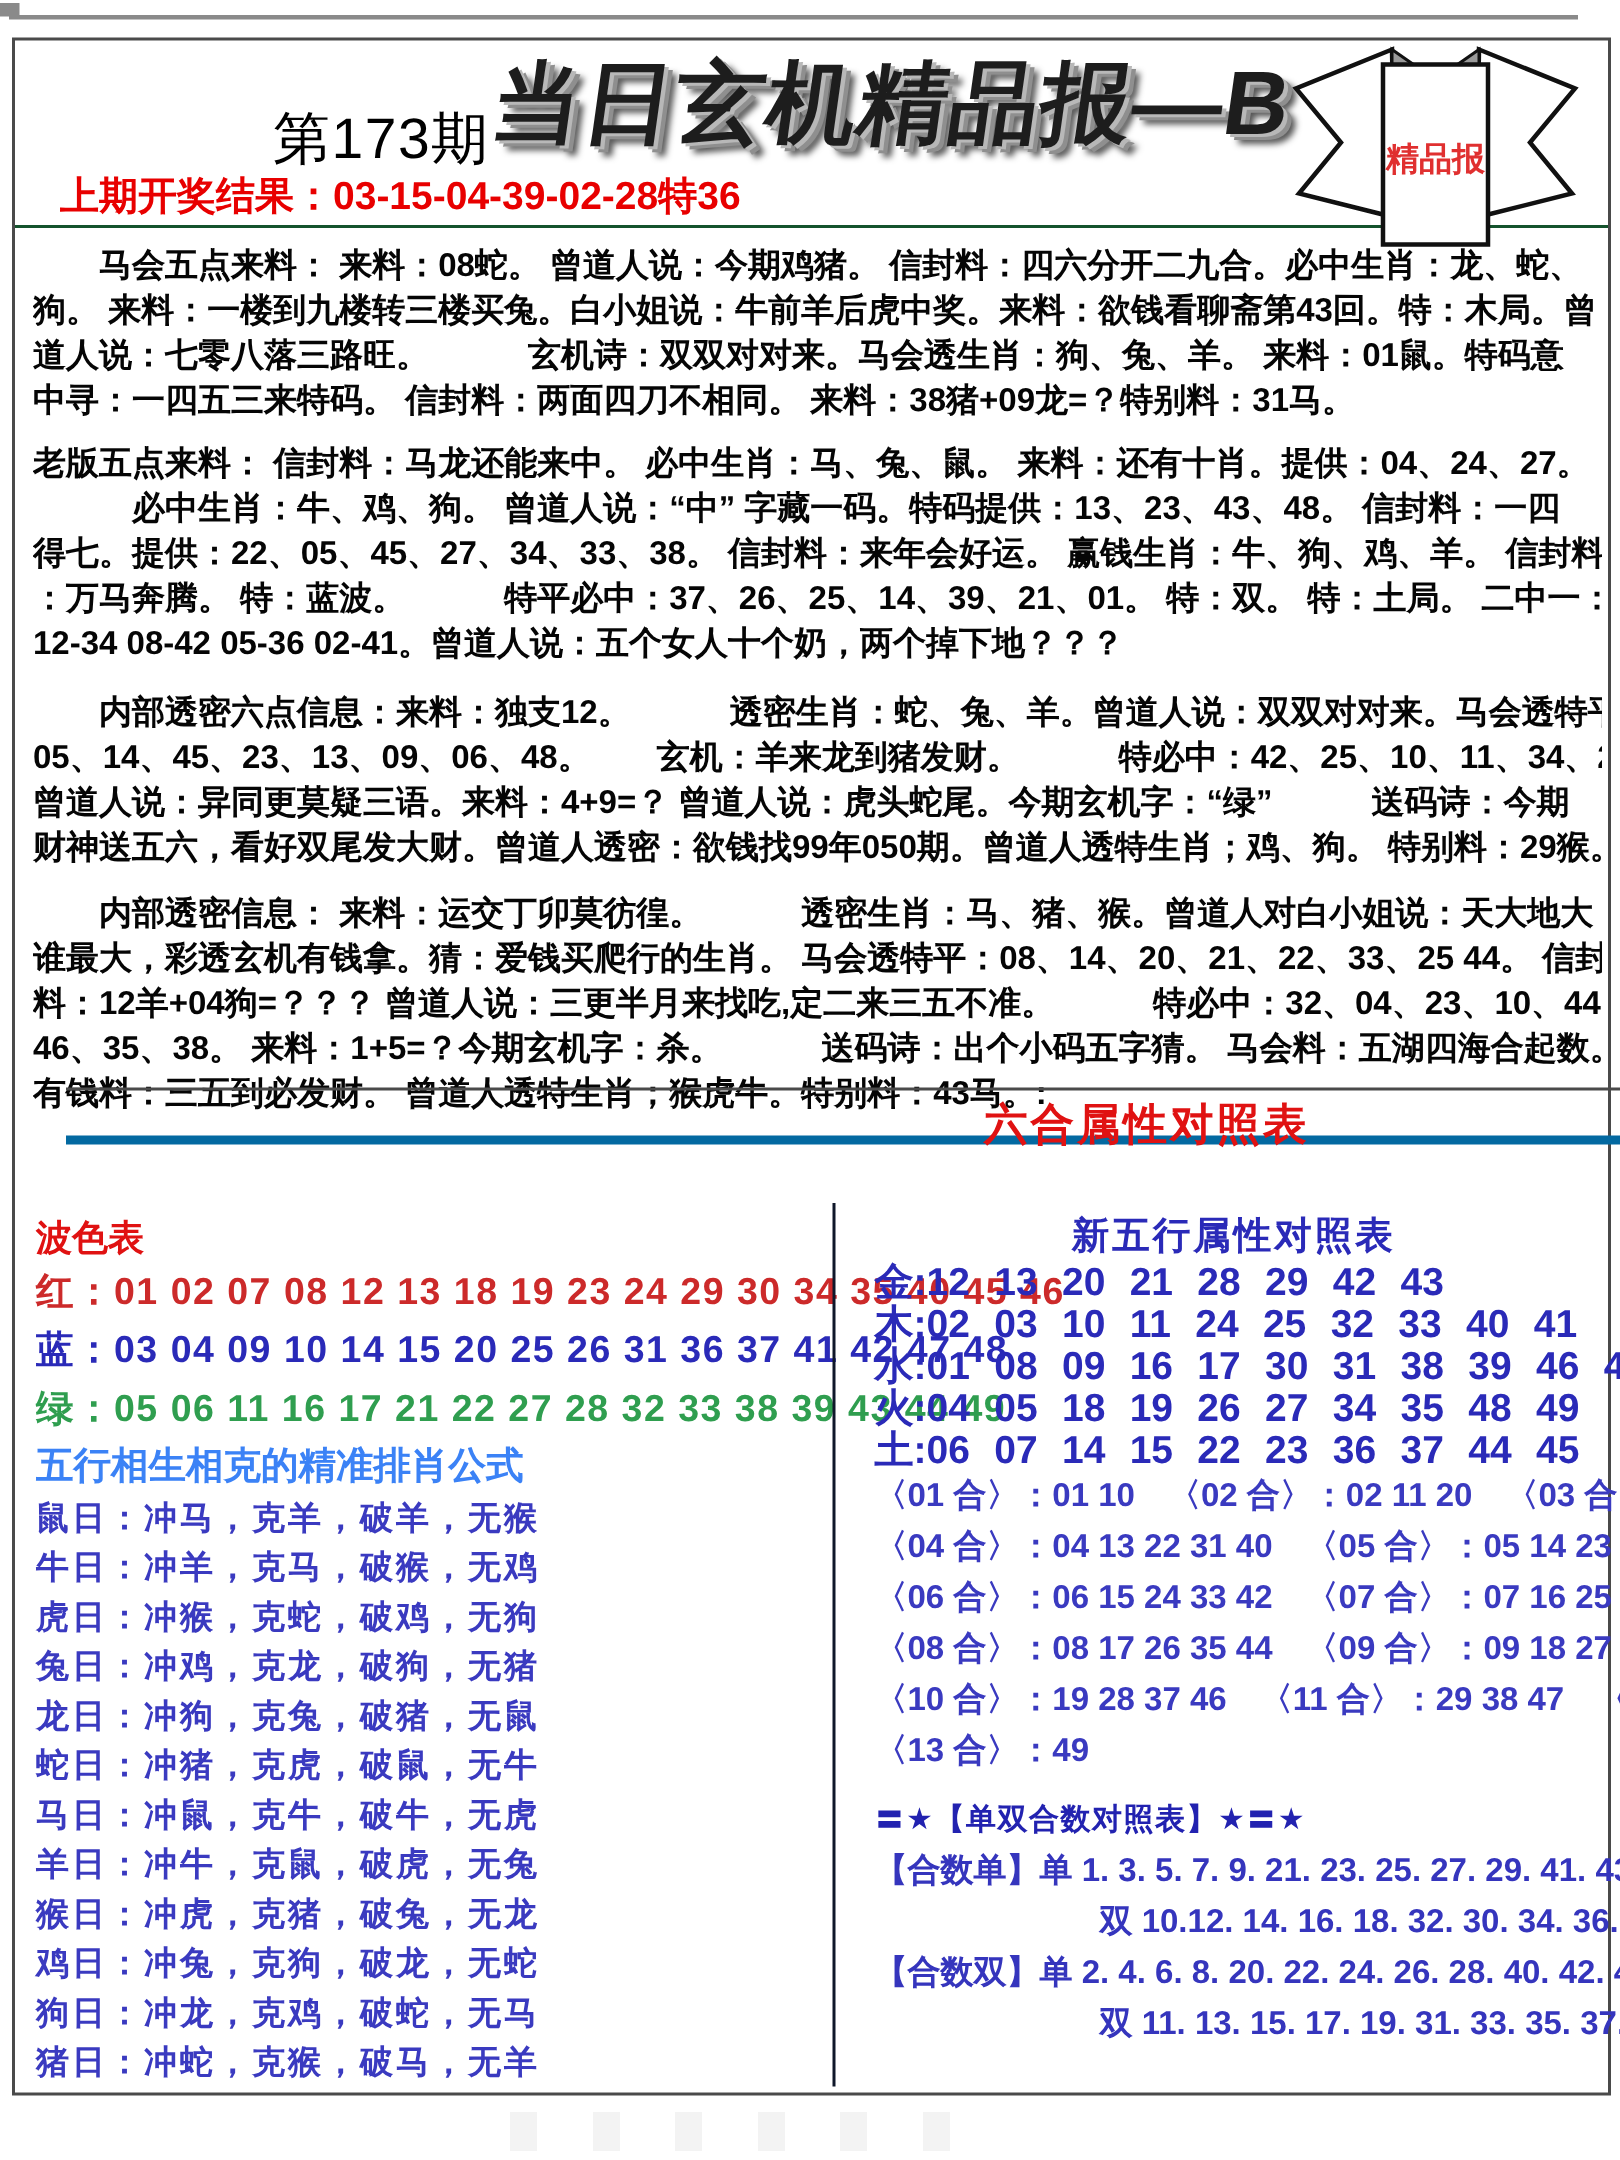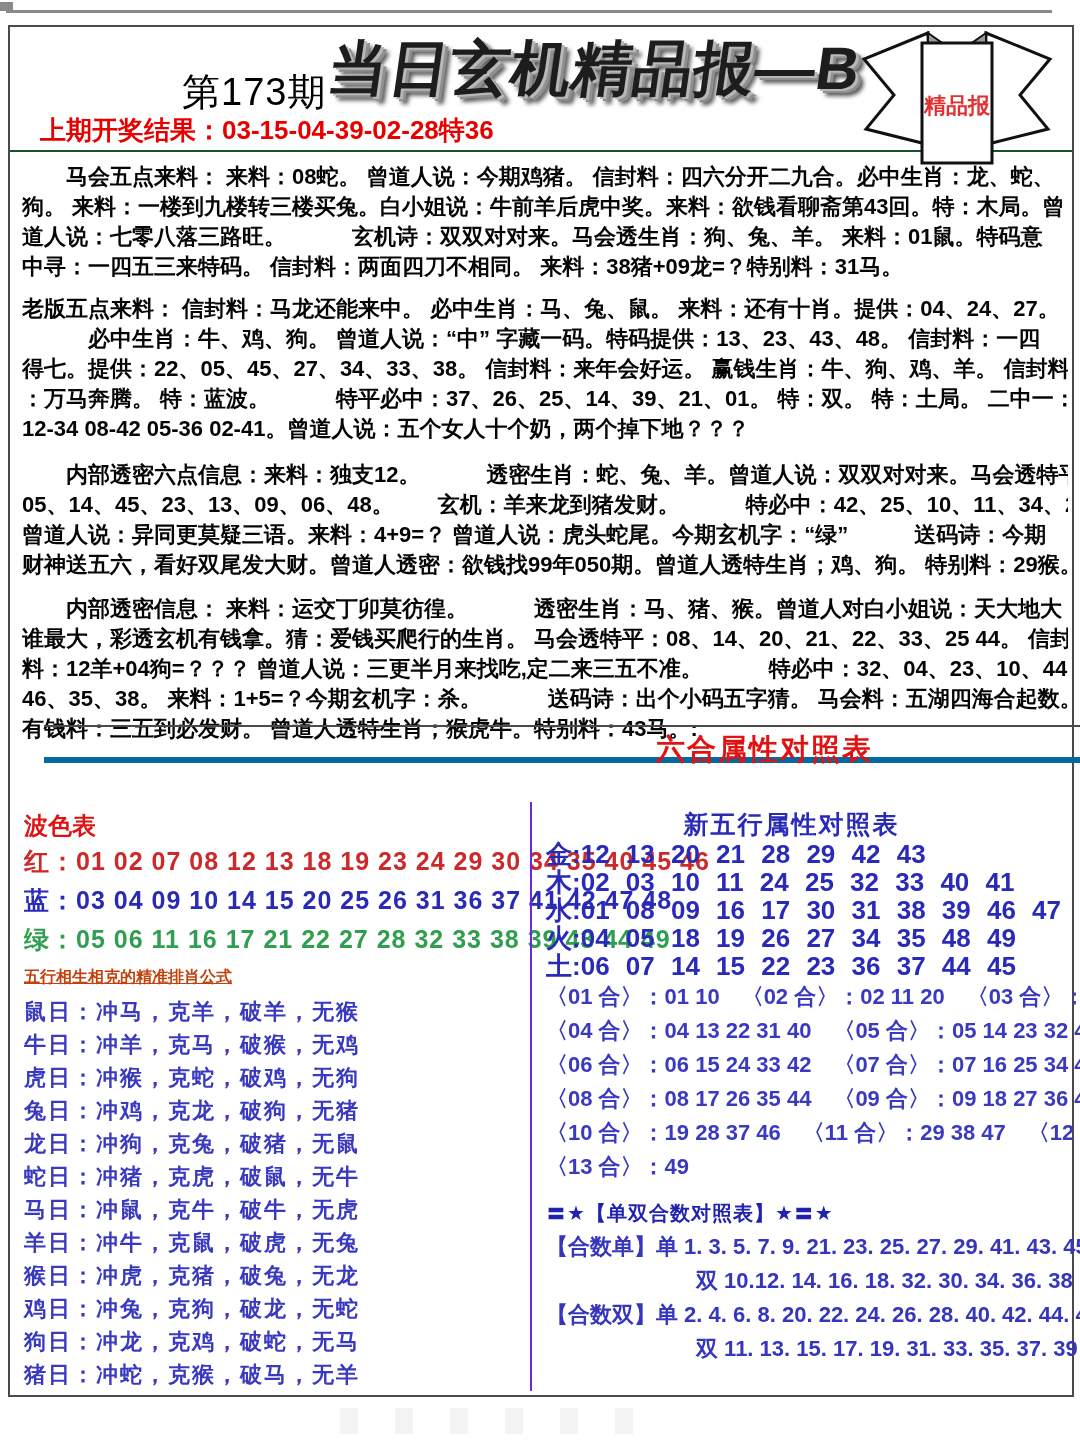--- a/index.html
+++ b/index.html
@@ -34,29 +34,29 @@
   .bline{height:30px;line-height:30px;white-space:nowrap;overflow:hidden;}
 
   
   .divider{position:absolute;left:0;top:698px;width:100%;height:38px;
            border-top:2px solid #4a4a4a;border-bottom:6px solid #0369a1;box-sizing:border-box;margin-left:34px;}
   .divider-title{position:absolute;left:612px;top:3px;font-size:29px;font-weight:bold;color:#e01212;letter-spacing:2px;white-space:nowrap;}
 
   
   .cols{position:absolute;left:0;top:775px;width:100%;height:589px;}
   .leftcol{position:absolute;left:0;top:0;width:658px;height:100%;box-sizing:border-box;padding:8px 10px 0 14px;}
-  .rightcol{position:absolute;left:520px;top:0;width:517px;height:100%;box-sizing:border-box;
-            border-left:2px solid #6d28d9;padding:6px 10px 0 14px;}
+  .rightcol{position:absolute;left:545px;top:0;width:517px;height:100%;box-sizing:border-box;
+            border-left:2px solid #0f172a;padding:6px 10px 0 26px;}
 
   .bose-title{font-size:24px;font-weight:bold;color:#e01212;height:32px;line-height:32px;}
   .wave{font-size:25px;font-weight:bold;height:39px;line-height:39px;white-space:nowrap;letter-spacing:1px;}
   .wave-red{color:#cc2a2a;}
   .wave-blue{color:#2a2ab8;}
   .wave-green{color:#2f9e4f;}
-  .formula-title{font-size:16px;font-weight:bold;color:#c2410c;height:36px;line-height:36px;text-decoration:underline;}
+  .formula-title{font-size:25px;font-weight:bold;color:#3b82f6;height:36px;line-height:36px;}
   .zline{font-size:22px;font-weight:bold;color:#3a3ac0;height:33px;line-height:33px;white-space:nowrap;letter-spacing:2px;}
 
   .wx-title{font-size:25px;font-weight:bold;color:#2a2ab8;text-align:center;height:32px;line-height:32px;letter-spacing:2px;}
   .el-row{font-size:26px;font-weight:bold;color:#2a2ab8;height:28px;line-height:28px;white-space:nowrap;word-spacing:9px;}
   .hesu-title{font-size:24px;font-weight:bold;color:#2222b0;height:34px;line-height:34px;margin-top:8px;letter-spacing:1px;}
   .h-line{font-size:22px;font-weight:bold;color:#3a3ac0;height:34px;line-height:34px;white-space:nowrap;}
   .ds-title{font-size:20px;font-weight:bold;color:#2222b0;height:34px;line-height:34px;margin-top:12px;letter-spacing:1px;}
   .ds-line{font-size:22px;font-weight:bold;color:#3535bd;height:34px;line-height:34px;white-space:nowrap;}
   .ds-indent{padding-left:150px;}
 

